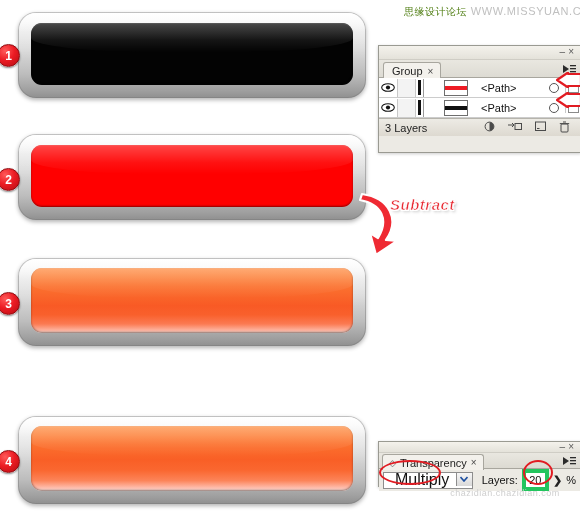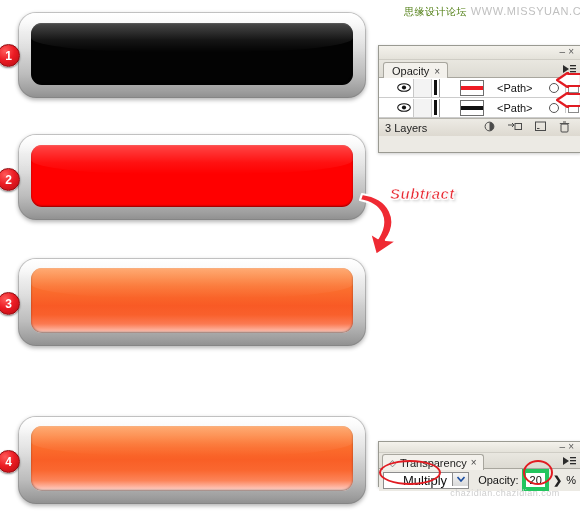--- a/index.html
+++ b/index.html
@@ -82,21 +82,21 @@
     color:#ffffff;
     font-size:12px;font-weight:bold;
     display:flex;align-items:center;justify-content:center;
     box-shadow:0 1px 2px rgba(0,0,0,0.45);
     border:1px solid #8f0a0f;
     z-index:5;
   }
 
   
   .subtract-label{
-    position:absolute; left:390px; top:185px;
+    position:absolute; left:390px; top:196px;
     font-size:15px; font-weight:bold; font-style:italic;
     color:#e8262f;
     -webkit-text-stroke:0.6px #ffffff;
     text-shadow:0 0 2px #ffffff, 1px 1px 0 #ffffff, -1px 1px 0 #ffffff, 1px -1px 0 #ffffff, -1px -1px 0 #ffffff, 2px 2px 3px rgba(0,0,0,0.25);
     letter-spacing:0.5px;
     white-space:nowrap;
   }
   .curve-arrow{position:absolute;left:356px;top:188px;}
 
   
@@ -136,21 +136,20 @@
     width:16px;height:13px;
     display:flex;align-items:center;justify-content:center;
   }
   .layer-rows{background:#ffffff;}
   .layer-row{
     height:19px;
     display:flex;align-items:center;
     border-bottom:1px solid #cccccc;
     background:#ffffff;
     position:relative;
-    padding-left:16px;
   }
   .cell-eye{width:18px;height:18px;display:flex;align-items:center;justify-content:center;border-right:1px solid #c8c8c8;}
   .cell-lock{width:17px;height:18px;border-right:1px solid #c8c8c8;background:#f3f3f3;}
   .cell-bar{width:7px;height:18px;background:#ffffff;display:flex;align-items:center;border-right:1px solid #9a9a9a;}
   .cell-bar i{display:block;width:3px;height:15px;background:#111;margin-left:2px;}
   .cell-tri{width:14px;display:flex;align-items:center;justify-content:center;}
   .cell-thumb{width:30px;display:flex;align-items:center;justify-content:flex-start;padding-left:6px;}
   .thumb{
     width:22px;height:14px;border:1px solid #6e6e6e;background:#ffffff;
     display:flex;flex-direction:column;justify-content:center;
@@ -188,21 +187,21 @@
   }
   .tp-body{
     height:22px;display:flex;align-items:center;
     background:#eceae4;padding:0 4px;gap:4px;
   }
   .combo{
     position:relative;width:100px;height:15px;
     background:#ffffff;border:1px solid #8d8d8d;
     display:flex;align-items:center;
   }
-  .combo .txt{font-size:13px;padding-left:19px;color:#111;}
+  .combo .txt{font-size:16px;padding-left:11px;color:#111;}
   .combo .arrowbox{
     position:absolute;right:0;top:0;width:15px;height:13px;
     background:linear-gradient(180deg,#f6f6f6 0%,#d9d9d9 100%);
     border-left:1px solid #8d8d8d;
     display:flex;align-items:center;justify-content:center;
   }
   .op-label{font-size:11px;color:#111;margin-left:5px;}
   .op-field{
     width:22px;height:14px;background:#ffffff;border:4px solid #22c55e;
     font-size:11px;display:flex;align-items:center;justify-content:center;color:#111;
@@ -270,21 +269,21 @@
   <div class="subtract-label">Subtract</div>
 
   <div class="panel" style="left:378px;top:45px;width:201px;height:106px;">
     <div class="panel-titlebar">
       <div class="win-btns">
         <span>–</span><span>×</span>
       </div>
     </div>
     <div class="tabstrip">
       <div class="tab">
-        <span>Opacity</span>
+        <span>Group</span>
         <span class="x">×</span>
       </div>
       <div class="panel-menu">
         <svg width="13" height="10" viewBox="0 0 13 10">
             <path d="M0 1 L6 5 L0 9 Z" fill="#2b2b2b"></path>
             <rect x="7" y="1" width="6" height="1.3" fill="#2b2b2b"></rect>
             <rect x="7" y="4" width="6" height="1.3" fill="#2b2b2b"></rect>
             <rect x="7" y="7" width="6" height="1.3" fill="#2b2b2b"></rect>
           </svg>
       </div>
@@ -407,21 +406,21 @@
     </div>
     <div class="tp-body">
       <div class="combo">
         <span class="txt">Multiply</span>
         <span class="arrowbox">
           <svg width="8" height="6" viewBox="0 0 8 6">
               <path d="M0.5 1 L4 5 L7.5 1" fill="none" stroke="#1d4fa0" stroke-width="1.6"></path>
             </svg>
         </span>
       </div>
-      <span class="op-label">Opacity:</span>
+      <span class="op-label">Layers:</span>
       <div class="op-field">
         <span>20</span>
       </div>
       <span class="op-arrow">❯</span>
       <span class="pct">%</span>
     </div>
   </div>
 
   <div class="hl-ellipse" style="left:379px;top:460px;width:58px;height:21px;"></div>
   <div class="hl-ellipse" style="left:523px;top:460px;width:26px;height:21px;"></div>

